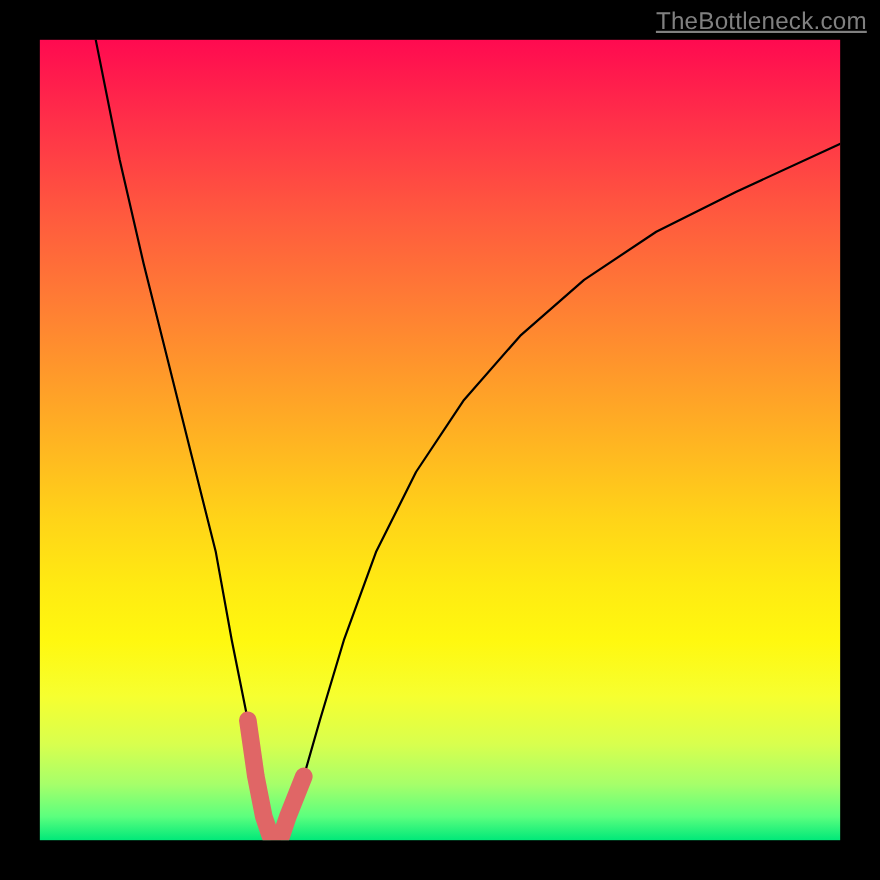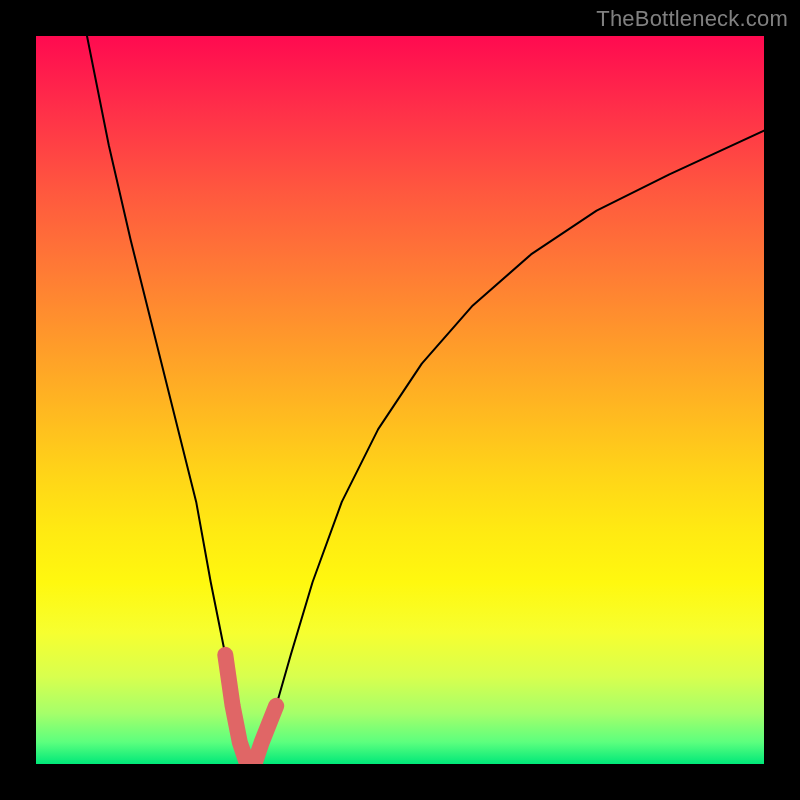--- a/index.html
+++ b/index.html
@@ -19,20 +19,21 @@
   }
   .watermark {
     position: absolute;
     top: 6px;
     right: 12px;
     color: #808080;
     font-size: 22px;
     font-weight: 500;
     letter-spacing: 0.2px;
     z-index: 10;
+    text-decoration: underline;
   }
   .plot-area {
     position: absolute;
     left: 36px;
     top: 36px;
     width: 728px;
     height: 728px;
     overflow: hidden;
   }
   .gradient-bg {

